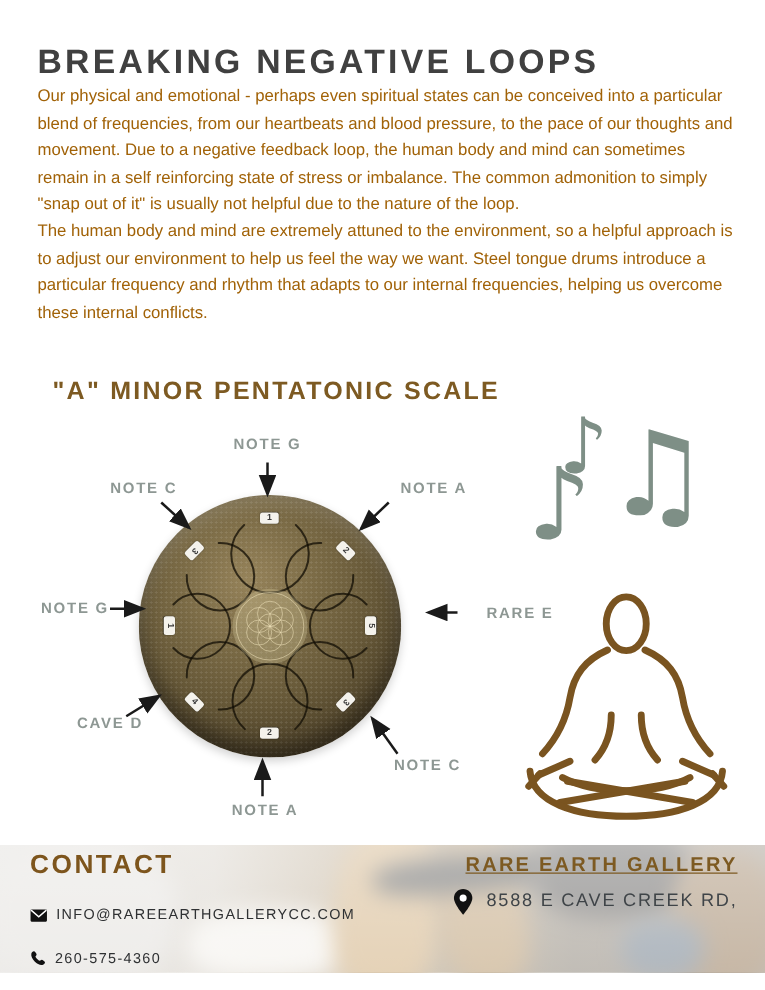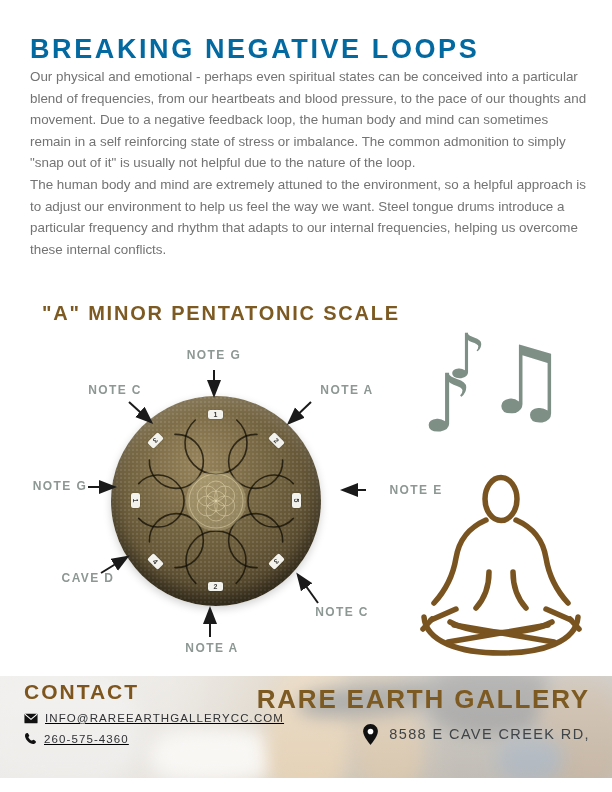--- a/index.html
+++ b/index.html
@@ -4,25 +4,25 @@
 <style>
   html,body{margin:0;padding:0;background:#fff;}
   .page{
     position:relative;width:612px;height:792px;background:#ffffff;
     font-family:"Liberation Sans",sans-serif;overflow:hidden;
   }
   
   .title{
     position:absolute;left:30px;top:34px;margin:0;
     font-size:27px;font-weight:bold;letter-spacing:2.6px;
-    color:#0369a1;white-space:nowrap;
+    color:#404040;white-space:nowrap;
   }
   .intro{
     position:absolute;left:30px;top:66px;width:560px;
-    font-size:13.4px;line-height:21.6px;color:#737373;
+    font-size:13.4px;line-height:21.6px;color:#a16207;
   }
   .intro p{margin:0;}
   
   .scale-heading{
     position:absolute;left:42px;top:302px;margin:0;
     font-size:20px;font-weight:bold;letter-spacing:1.8px;
     color:#7d5a22;white-space:nowrap;
   }
   
   .diagram{position:absolute;left:0;top:335px;width:470px;height:335px;}
@@ -55,24 +55,24 @@
   .note-b{left:484px;top:334px;font-size:94px;}
   .note-c{left:422px;top:364px;font-size:80px;}
   .meditation{position:absolute;left:398px;top:462px;}
   
   .contact-band{position:absolute;left:0;top:676px;width:612px;height:102px;}
   .band-photo{position:absolute;left:0;top:0;right:0;bottom:0;overflow:hidden;background:linear-gradient(90deg,#d9d6d1,#cfc8bd 28%,#b4a184 45%,#9c8a6e 58%,#7e7567 75%,#857a6c);}
   .blob{position:absolute;filter:blur(9px);border-radius:40%;}
   .band-overlay{position:absolute;left:0;top:0;right:0;bottom:0;background:linear-gradient(180deg,rgba(255,255,255,.64),rgba(255,255,255,.52));}
   .contact-left{position:absolute;left:24px;top:4px;}
   .contact-heading{margin:0;font-size:21px;font-weight:bold;letter-spacing:2px;color:#7d551d;}
-  .contact-row{display:flex;align-items:center;gap:7px;margin-top:8px;text-decoration:underline;}
+  .contact-row{display:flex;align-items:center;gap:7px;margin-top:22px;}
   .contact-row .txt{font-size:11.5px;letter-spacing:1.1px;color:#2f3133;white-space:nowrap;}
   .gallery-right{position:absolute;right:22px;top:8px;text-align:right;}
-  .gallery-name{margin:0;font-size:26px;font-weight:bold;letter-spacing:1.8px;color:#7d5a22;white-space:nowrap;}
+  .gallery-name{margin:0;font-size:16px;font-weight:bold;letter-spacing:1.8px;color:#7d5a22;white-space:nowrap;text-decoration:underline;}
   .address{display:flex;align-items:center;gap:10px;margin-top:7px;justify-content:flex-end;}
   .addr-lines{font-size:14.5px;letter-spacing:1.4px;color:#3f4448;line-height:24px;text-align:center;}
   .icon{display:inline-block;flex:0 0 auto;}
 </style>
 </head>
 <body>
 
 <div class="page">
 
   <h1 class="title">BREAKING NEGATIVE LOOPS</h1>
@@ -120,21 +120,21 @@
       <span class="pill" style="left:97px;top:186px;">2</span>
       <span class="pill" style="left:37px;top:161px;transform:rotate(45deg);">4</span>
       <span class="pill" style="left:17px;top:100px;transform:rotate(90deg);">1</span>
       <span class="pill" style="left:37px;top:40px;transform:rotate(135deg);">3</span>
     </div>
 
     <span class="note-label" style="left:214px;top:20px;">NOTE G</span>
     <span class="note-label" style="left:115px;top:55px;">NOTE C</span>
     <span class="note-label" style="left:347px;top:55px;">NOTE A</span>
     <span class="note-label" style="left:60px;top:151px;">NOTE G</span>
-    <span class="note-label" style="left:416px;top:155px;">NOTE E</span>
+    <span class="note-label" style="left:416px;top:155px;">RARE E</span>
     <span class="note-label" style="left:88px;top:243px;">CAVE D</span>
     <span class="note-label" style="left:212px;top:313px;">NOTE A</span>
     <span class="note-label" style="left:342px;top:277px;">NOTE C</span>
 
     <svg class="arrows" width="470" height="335" viewBox="0 0 470 335">
       <defs>
         <marker id="ah" markerWidth="10" markerHeight="8" refX="7.5" refY="3.5" orient="auto">
           <path d="M0 0 L9 3.5 L0 7 Z" fill="#1a1a1a"></path>
         </marker>
       </defs>

